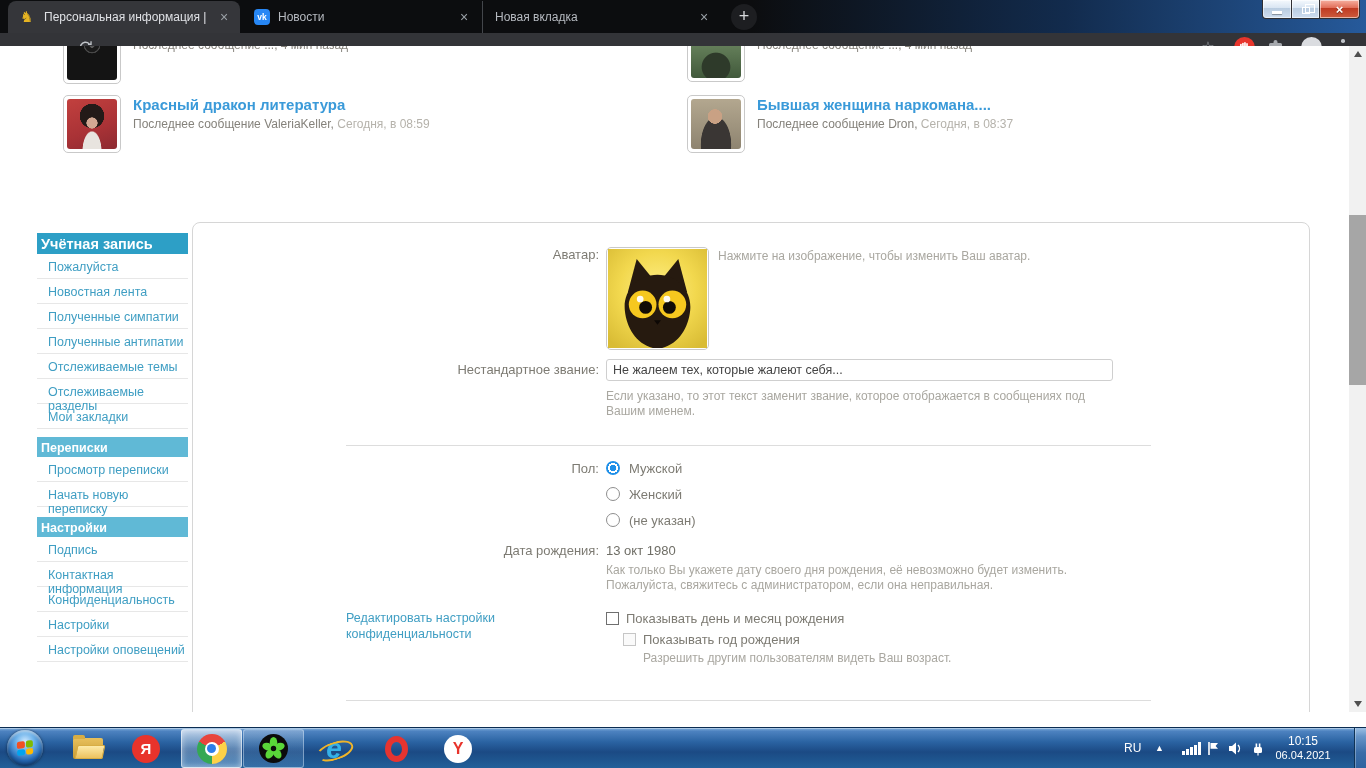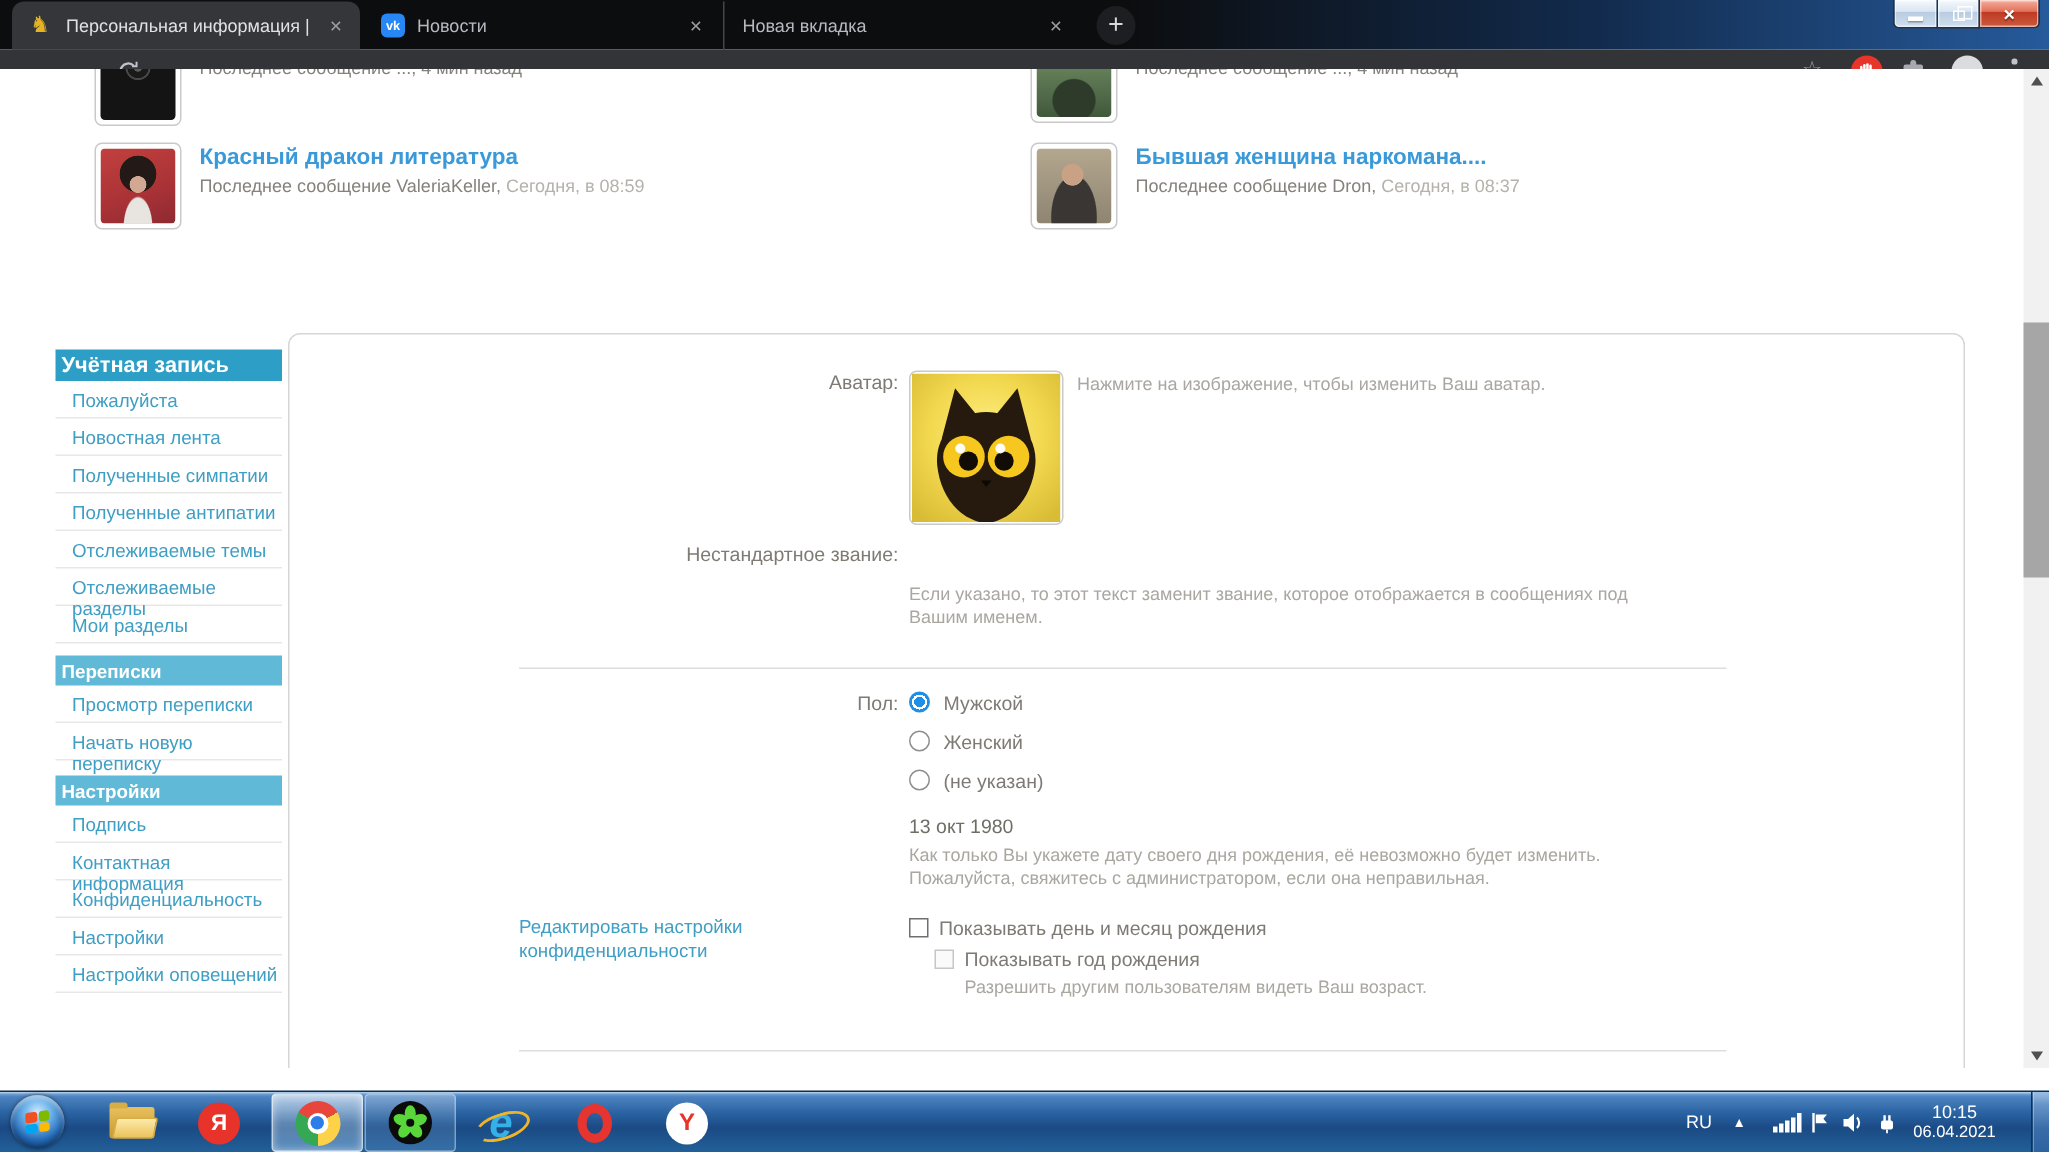--- a/index.html
+++ b/index.html
@@ -251,21 +251,21 @@
   <div class="thr-meta" style="left:757px; top:71px;"><span>Последнее сообщение Dron,</span><span class="tm"> Сегодня, в 08:37</span></div>
 
   <div class="sidebar">
     <div class="sb-h1">Учётная запись</div>
     <div class="sb-item">Пожалуйста</div>
     <div class="sb-item">Новостная лента</div>
     <div class="sb-item">Полученные симпатии</div>
     <div class="sb-item">Полученные антипатии</div>
     <div class="sb-item">Отслеживаемые темы</div>
     <div class="sb-item">Отслеживаемые разделы</div>
-    <div class="sb-item">Мои разделы</div>
+    <div class="sb-item">Мои закладки</div>
     <div class="sb-h2 mt8">Переписки</div>
     <div class="sb-item">Просмотр переписки</div>
     <div class="sb-item">Начать новую переписку</div>
     <div class="sb-h2 mt10">Настройки</div>
     <div class="sb-item">Подпись</div>
     <div class="sb-item">Контактная информация</div>
     <div class="sb-item">Конфиденциальность</div>
     <div class="sb-item">Настройки</div>
     <div class="sb-item">Настройки оповещений</div>
   </div>
@@ -290,38 +290,40 @@
         <circle cx="38" cy="59" r="6.5" fill="#120c06"></circle>
           <circle cx="62" cy="59" r="6.5" fill="#120c06"></circle>
         <circle cx="32.5" cy="50.5" r="3.4" fill="#fff" opacity=".95"></circle>
           <circle cx="59.5" cy="50.5" r="3.4" fill="#fff" opacity=".95"></circle>
         <path d="M46.5 72 L53.5 72 L50 76.5 Z" fill="#0d0805"></path>
       </svg>
     </div>
     <div class="hint" style="left:525px; top:26px;">Нажмите на изображение, чтобы изменить Ваш аватар.</div>
 
     <div class="f-label" style="top:139px;">Нестандартное звание:</div>
+    <input class="input-title" value="Не жалеем тех, которые жалеют себя..." style="">
     <div class="hint" style="left:413px; top:166px; width:500px;">Если указано, то этот текст заменит звание, которое отображается в сообщениях под Вашим именем.</div>
 
     <div class="divider" style="top:222px;"></div>
 
     <div class="f-label" style="top:238px;">Пол:</div>
     <div class="radio-row" style="top:237px;">
       <span class="radio sel"></span>
       <span class="opt-lbl">Мужской</span>
     </div>
     <div class="radio-row" style="top:263px;">
       <span class="radio"></span>
       <span class="opt-lbl">Женский</span>
     </div>
     <div class="radio-row" style="top:289px;">
       <span class="radio"></span>
       <span class="opt-lbl">(не указан)</span>
     </div>
 
+    <div class="f-label" style="top:320px;">Дата рождения:</div>
     <div class="dob-value">13 окт 1980</div>
     <div class="hint" style="left:413px; top:340px; width:510px;">Как только Вы укажете дату своего дня рождения, её невозможно будет изменить. Пожалуйста, свяжитесь с администратором, если она неправильная.</div>
 
     <div class="privacy">Редактировать настройки конфиденциальности</div>
 
     <div class="cb-row" style="left:413px; top:388px;">
       <span class="cb"></span>
       <span class="opt-lbl">Показывать день и месяц рождения</span>
     </div>
     <div class="cb-row" style="left:430px; top:409px;">

